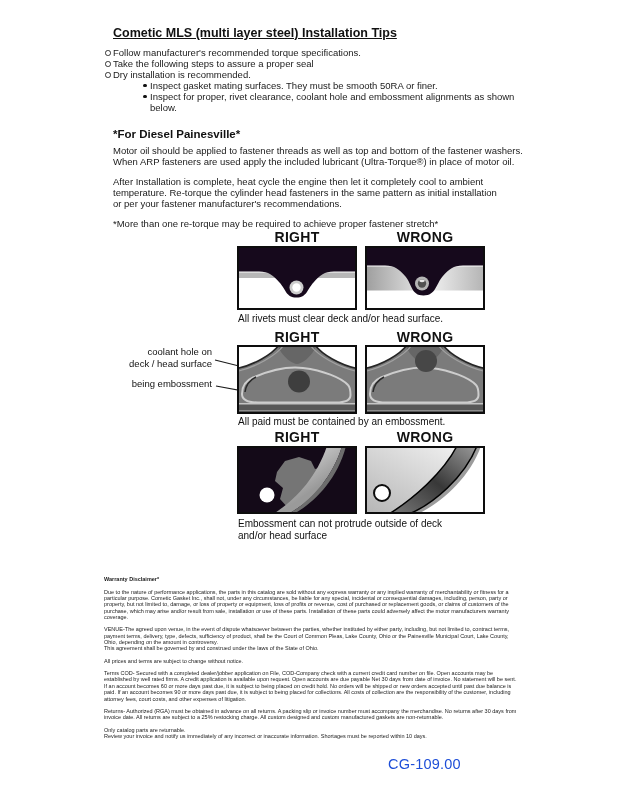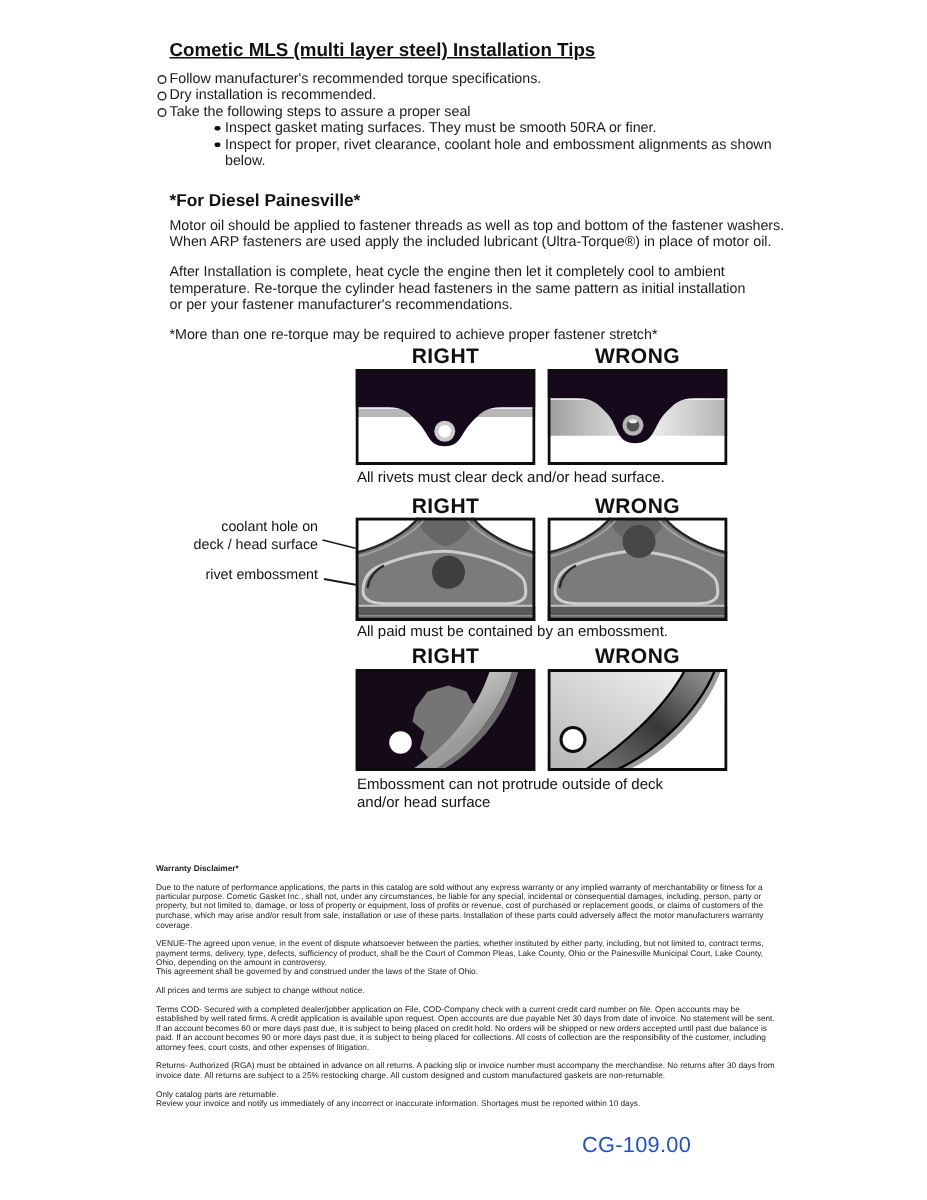--- a/index.html
+++ b/index.html
@@ -59,25 +59,25 @@
 
   <div class="content">
     <h1 class="title">Cometic MLS (multi layer steel) Installation Tips</h1>
     <ul class="tips">
       <li>
         <span class="o-bullet"></span>
         <span>Follow manufacturer's recommended torque specifications.</span>
       </li>
       <li>
         <span class="o-bullet"></span>
-        <span>Dry installation is recommended.</span>
+        <span>Take the following steps to assure a proper seal</span>
       </li>
       <li>
         <span class="o-bullet"></span>
-        <span>Take the following steps to assure a proper seal</span>
+        <span>Dry installation is recommended.</span>
       </li>
       <li class="sub">
         <span class="dot-bullet"></span>
         <span>Inspect gasket mating surfaces.  They must be smooth 50RA or finer.</span>
       </li>
       <li class="sub">
         <span class="dot-bullet"></span>
         <span>Inspect for proper, rivet clearance, coolant hole and embossment alignments as shown below.</span>
       </li>
     </ul>
@@ -121,21 +121,21 @@
       <rect x="1" y="1" width="118" height="62" fill="none" stroke="#0d0d0d" stroke-width="2"></rect>
     </svg>
 
     <div class="dg-cap" style="left:238px;top:313px">All rivets must clear deck and/or head surface.</div>
 
     <div class="dg-h" style="left:237px;top:329px">RIGHT</div>
     <div class="dg-h" style="left:365px;top:329px">WRONG</div>
 
     <div class="callout" style="top:346px">coolant hole on
 deck / head surface</div>
-    <div class="callout" style="top:378px">rivet embossment</div>
+    <div class="callout" style="top:378px">being embossment</div>
 
     <svg class="pointer-svg" width="110" height="50" viewBox="0 0 110 50">
       <line x1="10" y1="10" x2="94" y2="31" stroke="#1a1a1a" stroke-width="1.2"></line>
       <line x1="11" y1="36" x2="55" y2="44" stroke="#1a1a1a" stroke-width="1.2"></line>
     </svg>
 
     <svg class="panel" style="left:237px;top:345px" width="120" height="69" viewBox="0 0 120 69">
       <rect width="120" height="69" fill="#7b7b7b"></rect>
       <path d="M40,0 H80 C74,13 64,19 60,19 C56,19 46,13 40,0 Z" fill="#666666"></path>
       <path d="M0,0 H42 C35,9.5 17,20 0,23.5 Z" fill="#ffffff"></path>

